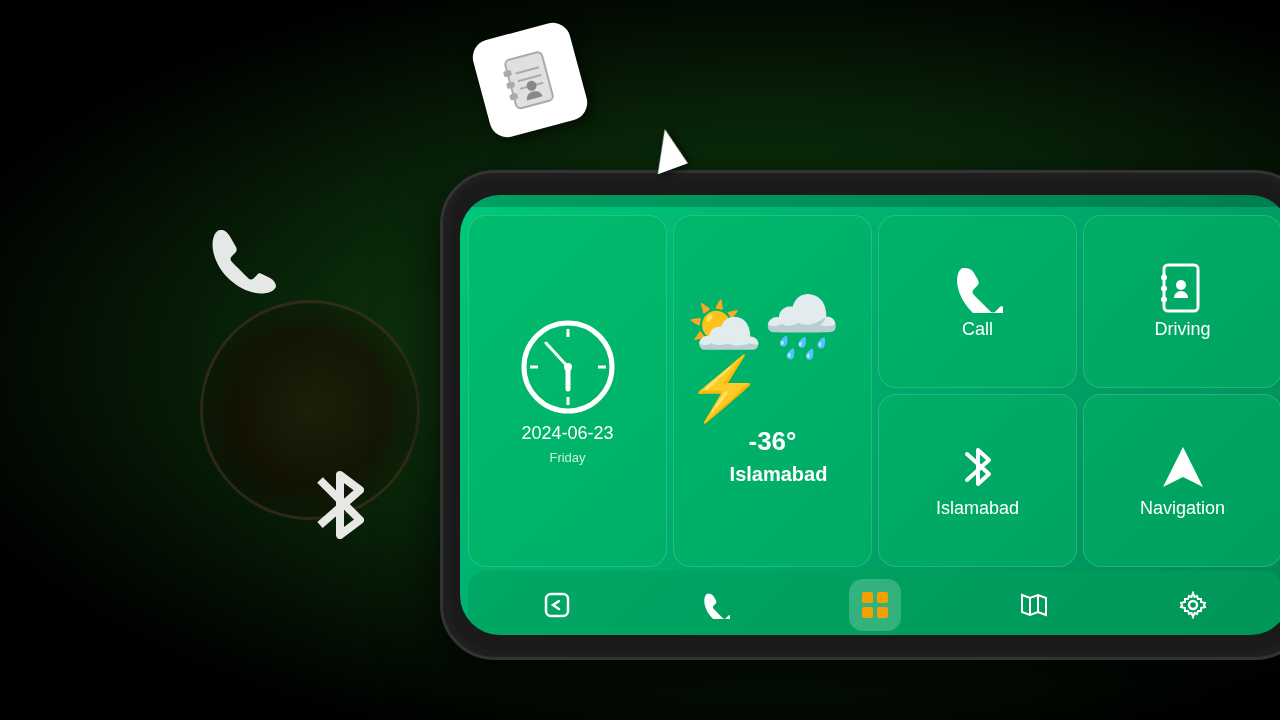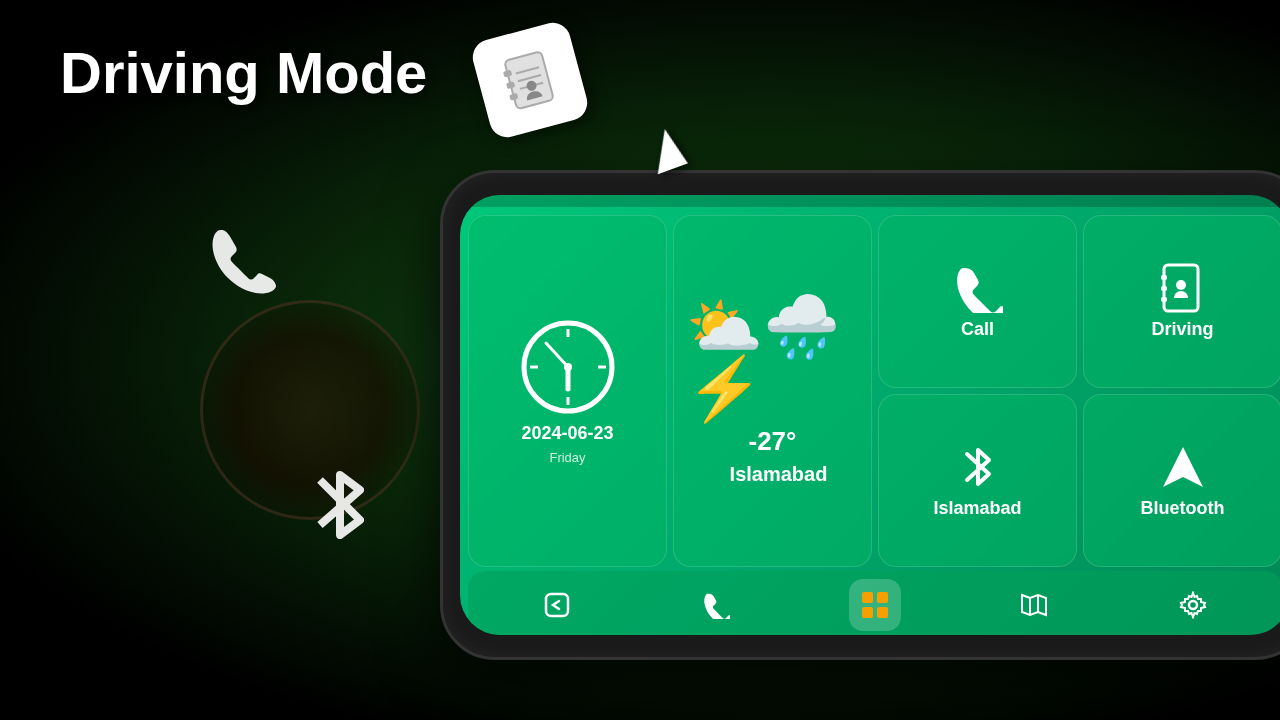--- a/index.html
+++ b/index.html
@@ -162,21 +162,21 @@
       grid-row: span 2;
     }
 
     .tile-weather {
       grid-row: span 2;
     }
 
     .tile-label {
       color: #fff;
       font-size: 18px;
-      font-weight: 700;
+      font-weight: 400;
       text-align: center;
     }
 
     .tile-sublabel {
       color: rgba(255,255,255,0.8);
       font-size: 13px;
       text-align: right;
     }
 
     
@@ -262,21 +262,20 @@
       height: 90px;
     }
   </style>
 </head>
 <body>
 
 <div class="bg"></div>
 <div class="bg-speedometer"></div>
 
 <div class="headline">
-  <div>Driving Mode</div>
 </div>
 
 <div class="left-phone-icon">
   <svg width="90" height="90" viewBox="0 0 90 90" fill="white">
     <path d="M20 10 C18 10 15 13 14 16 C10 26 14 44 28 58 C42 72 60 76 70 72 C73 71 76 68 76 66 C76 64 74 60 70 58 L62 54 C60 53 58 53 57 55 L54 58 C52 60 50 60 48 58 C44 54 36 46 32 42 C30 40 30 38 32 36 L35 33 C37 31 37 29 36 27 L32 20 C30 16 26 10 22 10 Z"></path>
   </svg>
 </div>
 
 <div class="left-bt-icon">
   <svg class="left-bt-svg" viewBox="0 0 90 90" fill="white">
@@ -320,21 +319,21 @@
         <line x1="50" y1="50" x2="50" y2="72" stroke="white" stroke-width="5" stroke-linecap="round"></line>
 
         <line x1="50" y1="50" x2="28" y2="26" stroke="white" stroke-width="3" stroke-linecap="round"></line>
       </svg>
       <div class="tile-label">2024-06-23</div>
       <div class="tile-sublabel">Friday</div>
     </div>
 
     <div class="tile tile-weather">
       <div class="weather-emoji">⛅🌧️⚡</div>
-      <div class="weather-temp">-27°</div>
+      <div class="weather-temp">-36°</div>
       <div class="weather-city">Islamabad</div>
     </div>
 
     <div class="tile">
       <svg class="call-icon-svg" viewBox="0 0 50 50" fill="white">
         <path d="M10 5 C8 5 6 8 5 11 C2 20 6 36 19 49 C32 62 48 66 57 62 C60 61 63 58 63 56 C63 54 61 50 57 48 L51 44 C49 43 47 43 46 45 L43 48 C41 50 39 50 37 48 C33 44 25 36 21 32 C19 30 19 28 21 26 L24 23 C26 21 26 19 25 17 L21 10 C19 6 15 5 10 5 Z"></path>
       </svg>
       <div class="tile-label">Call</div>
     </div>
 
@@ -354,21 +353,21 @@
       <svg class="bt-svg" viewBox="0 0 50 50" fill="none" stroke="white" stroke-width="4" stroke-linecap="round" stroke-linejoin="round">
         <polyline points="14,12 36,32 25,42 25,8 36,18 14,38"></polyline>
       </svg>
       <div class="tile-label">Islamabad</div>
     </div>
 
     <div class="tile">
       <svg class="nav-arrow-svg" viewBox="0 0 50 50" fill="white">
         <polygon points="25,5 45,45 25,35 5,45"></polygon>
       </svg>
-      <div class="tile-label">Bluetooth</div>
+      <div class="tile-label">Navigation</div>
     </div>
   </div>
 
   <div class="bottom-nav">
     <div class="nav-btn">
       <svg width="28" height="28" viewBox="0 0 28 28" fill="white">
         <rect x="3" y="3" width="22" height="22" rx="5" fill="none" stroke="white" stroke-width="2.5"></rect>
         <polyline points="16,10 10,14 16,18" fill="none" stroke="white" stroke-width="2.5" stroke-linecap="round"></polyline>
       </svg>
     </div>

